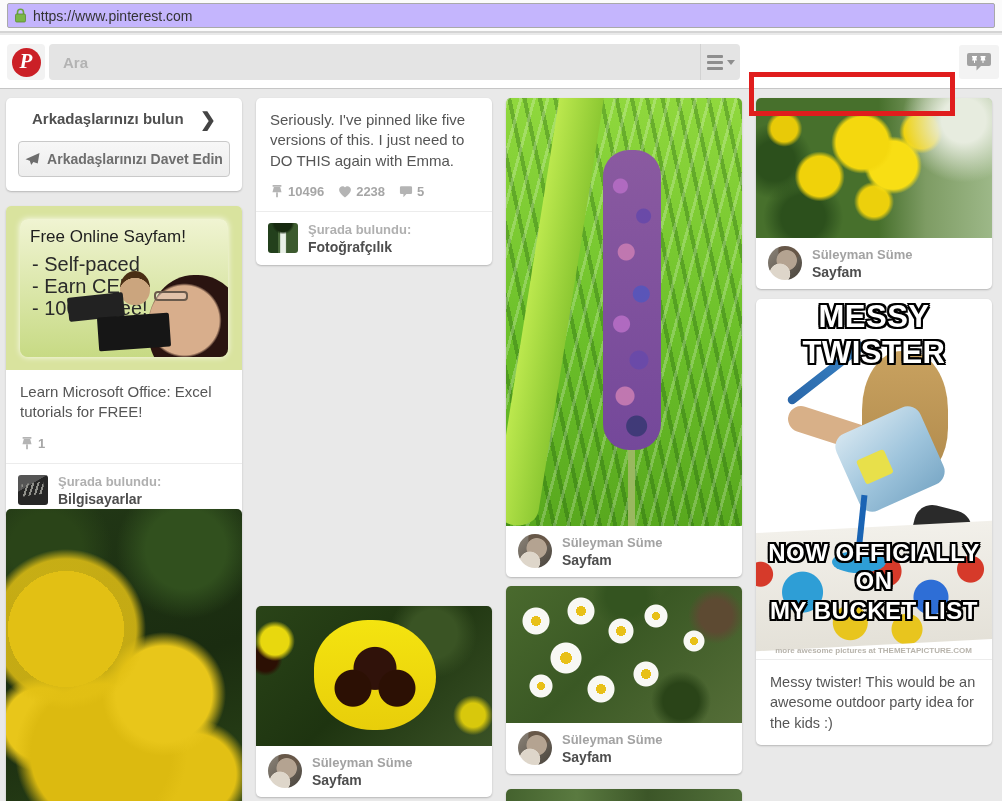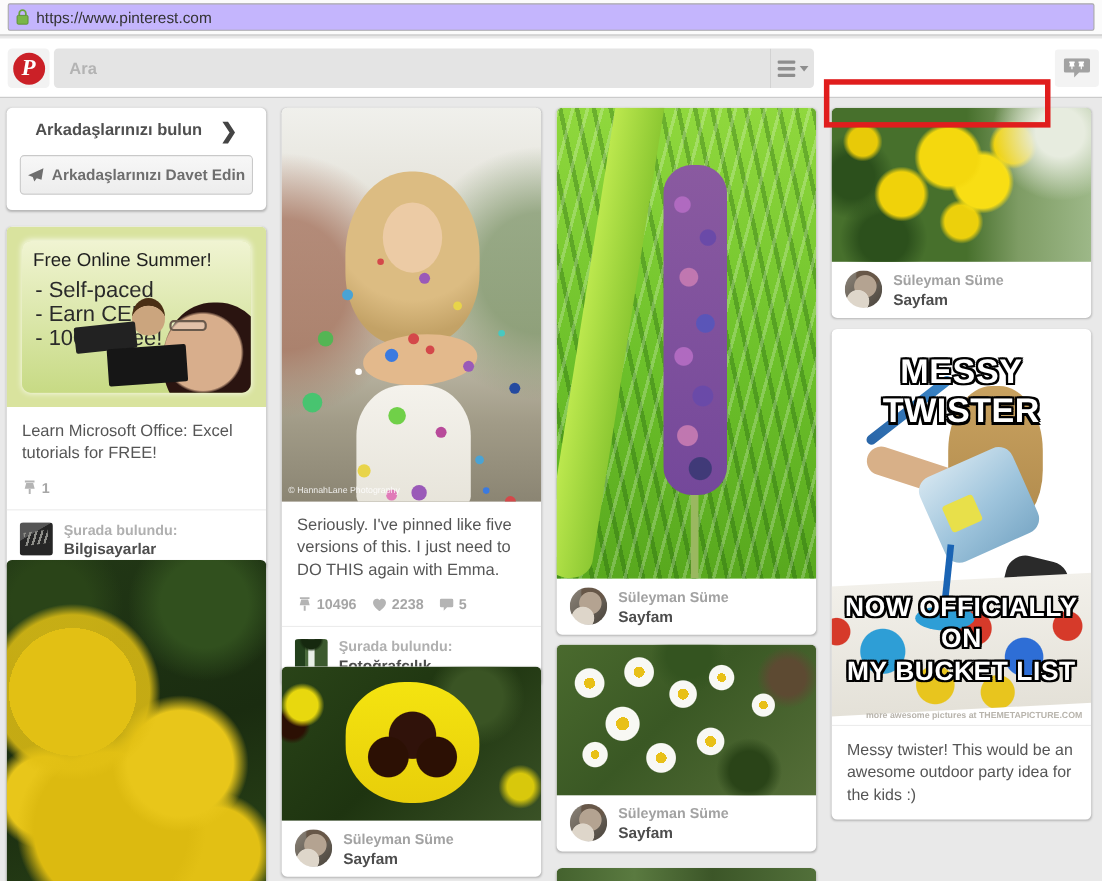--- a/index.html
+++ b/index.html
@@ -191,24 +191,24 @@
   .m-hair { position:absolute; right:44px; top:52px; width:86px; height:128px; background:linear-gradient(180deg,#c9a260,#b08a4c); border-radius:46% 46% 40% 40%; }
   .m-arm { position:absolute; right:96px; top:120px; width:110px; height:26px; background:#d8b088; border-radius:14px; transform:rotate(18deg); }
   .m-leg { position:absolute; right:26px; top:208px; width:58px; height:84px; background:#2a2a2a; border-radius:18px; transform:rotate(14deg); }
   .m-jug { position:absolute; left:88px; top:118px; width:92px; height:84px; background:linear-gradient(160deg,#d5e6f0 0%, #9ec4dc 55%, #7aa8c6 100%); border-radius:14px; transform:rotate(-24deg); }
   .m-label { position:absolute; left:14px; top:30px; width:30px; height:26px; background:#e8e04a; border-radius:3px; }
   .m-stream { position:absolute; left:102px; top:196px; width:6px; height:66px; background:#1a64b4; transform:rotate(6deg); }
   .m-splat { position:absolute; left:76px; top:252px; width:54px; height:22px; background:#2e9ed6; border-radius:50%; }
   .m-wand { position:absolute; left:66px; top:26px; width:9px; height:96px; background:linear-gradient(#3a86c8,#2a66a8); border-radius:5px; transform:rotate(52deg); }
   .meme-text { position:absolute; left:0; right:0; text-align:center; color:#fff; font-weight:900; letter-spacing:0.5px;
     text-shadow:-2px -2px 0 #000, 2px -2px 0 #000, -2px 2px 0 #000, 2px 2px 0 #000, 0 2px 0 #000, 0 -2px 0 #000, 2px 0 0 #000, -2px 0 0 #000; }
-  .meme-top { top:21px; font-size:31px; }
+  .meme-top { top:0; font-size:31px; }
   .meme-b1 { bottom:64px; font-size:24px; }
   .meme-b2 { bottom:34px; font-size:24px; }
-  .meme-mark { position:absolute; right:8px; bottom:4px; font-size:8px; color:#b8b4ac; font-weight:bold; }
+  .meme-mark { position:absolute; right:20px; bottom:4px; font-size:8px; color:#b8b4ac; font-weight:bold; }
 
   .hc-logo { width:20px; height:20px; background:#ee2a7b; border-radius:2px; flex-shrink:0; position:relative; }
   .hc-logo::after { content:""; position:absolute; left:3px; top:5px; width:13px; height:2px; background:#fff; box-shadow:0 4px 0 #fff, 0 8px 0 #fff; }
   .pin-title { padding:2px 14px 12px; color:#4a4a4a; font-weight:bold; font-size:16px; line-height:1.28; }
   .desc-block { border-top:1px solid #ececec; padding:12px 14px; color:#555; font-size:14.5px; line-height:1.4; }
 
   .img-partial { height:60px; background:linear-gradient(90deg,#44622e 0%, #5a7a40 30%, #3c5628 60%, #52703a 100%); }
 
   svg.ic { display:block; }
 </style>
@@ -263,21 +263,21 @@
         <svg class="ic" width="15" height="14" viewBox="0 0 16 15">
             <path fill="#6e6e6e" d="M15.5 1 0.5 7.8l4.6 1.7L6.6 14l2.4-3.3 4.6 1.6z"></path>
           </svg>
         <span>Arkadaşlarınızı Davet Edin</span>
       </button>
     </div>
 
     <div class="card" style="left:6px; top:117px;">
       <div class="pin-img ad-wrap">
         <div class="ad-inner">
-          <div class="ad-title">Free Online Summer!</div>
+          <div class="ad-title">Free Online Sayfam!</div>
           <div class="ad-line" style="top:34px;">- Self-paced</div>
           <div class="ad-line" style="top:56px;">- Earn CEUs</div>
           <div class="ad-line" style="top:78px;">- 100% Free!</div>
           <div class="ad-man-head"></div>
           <div class="ad-laptop2"></div>
           <div class="ad-woman"></div>
           <div class="ad-glasses"></div>
           <div class="ad-laptop1"></div>
         </div>
       </div>
@@ -297,28 +297,20 @@
           <div class="src-name">Bilgisayarlar</div>
         </span>
       </div>
     </div>
 
     <div class="card" style="left:6px; top:420px;">
       <div class="pin-img img-yarrow"></div>
     </div>
 
     <div class="card" style="left:256px; top:9px;">
-      <div class="pin-img img-glitter">
-        <div class="g-hair"></div>
-        <div class="g-face"></div>
-        <div class="g-arms"></div>
-        <div class="g-dress"></div>
-        <div class="confetti"></div>
-        <div class="g-mark">© HannahLane Photography</div>
-      </div>
       <div class="pin-desc">Seriously. I've pinned like five versions of this. I just need to DO THIS again with Emma.</div>
       <div class="stats">
         <span class="stat">
           <svg class="ic" width="14" height="14" viewBox="0 0 16 16">
               <path fill="#b4b4b4" d="M3 1h10v2H3zM4.4 3.5h7.2l1.6 6H2.8zM7 9.8h2V15H7z"></path>
             </svg>
           <span>10496</span>
         </span>
         <span class="stat">
           <svg class="ic" width="14" height="13" viewBox="0 0 16 15">

